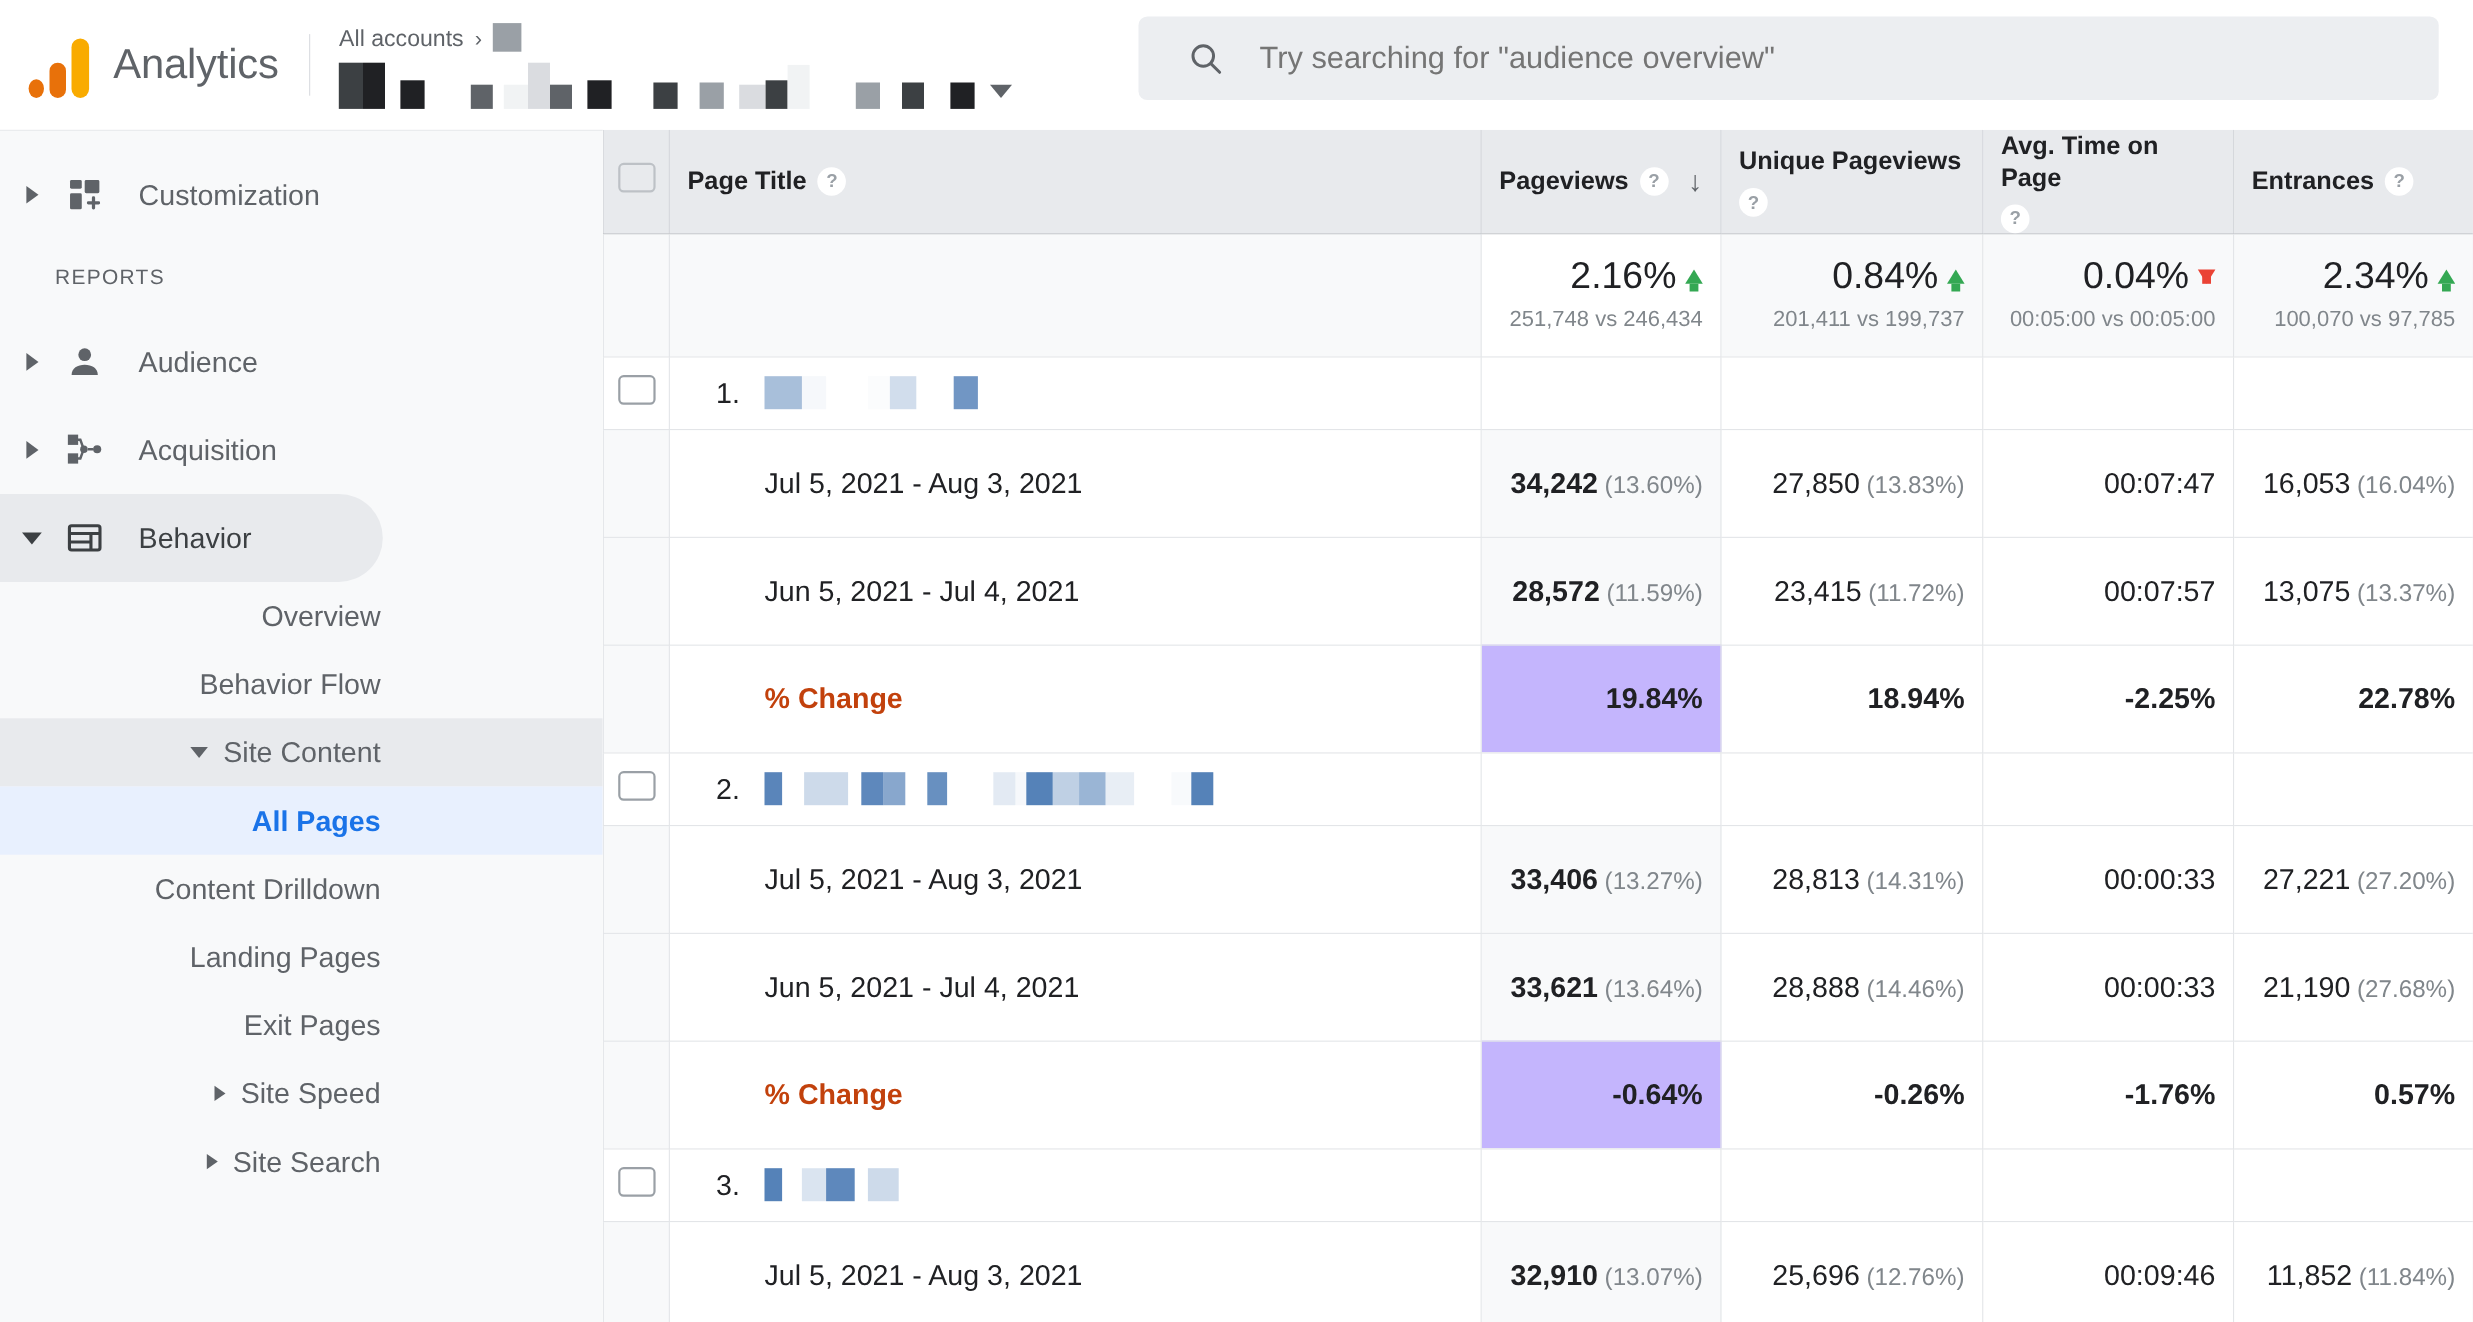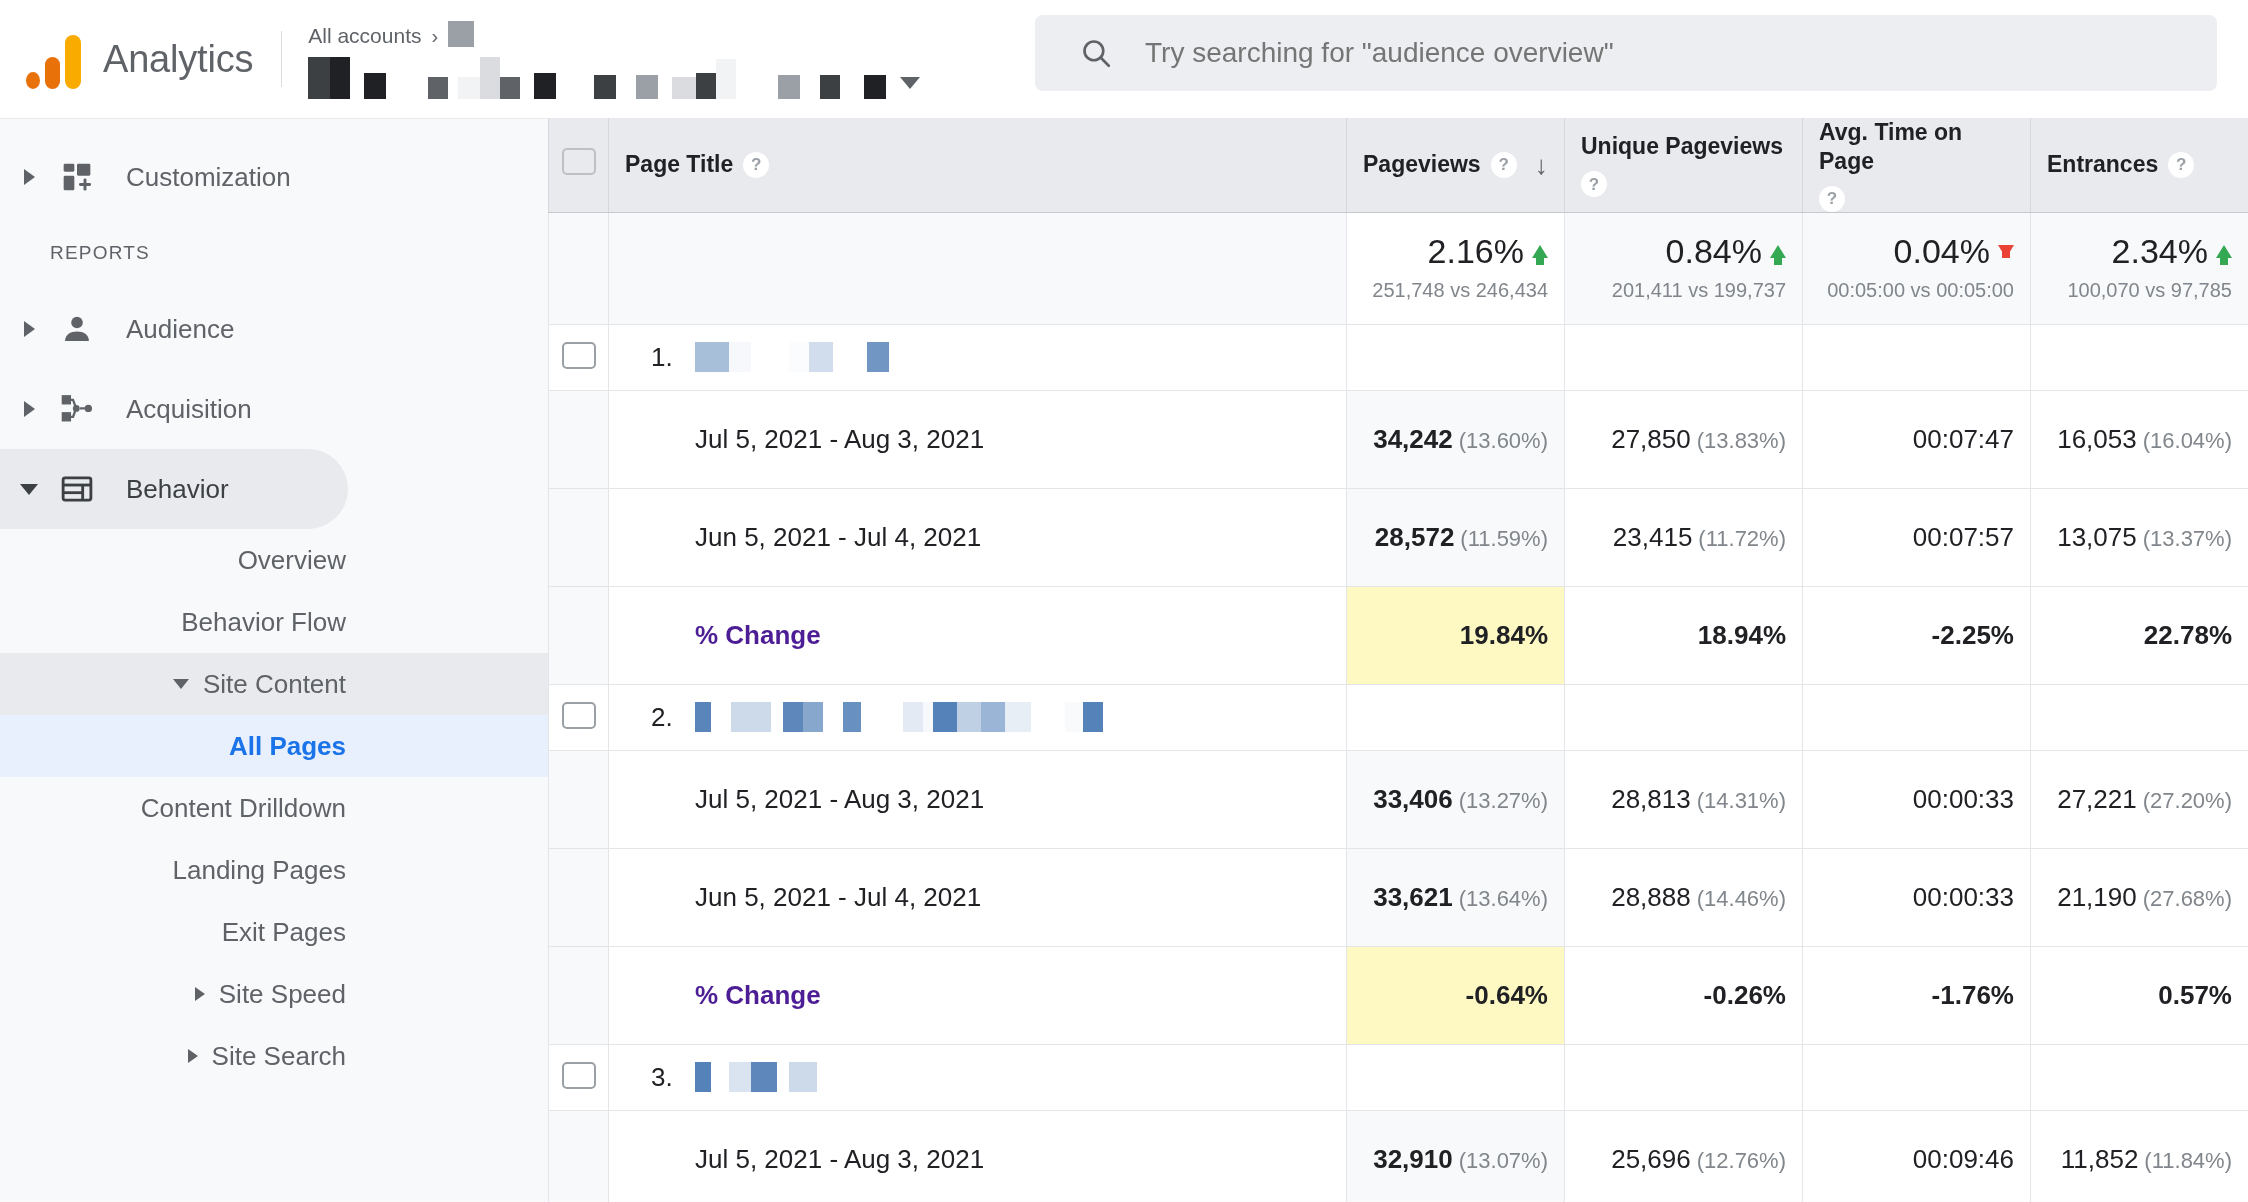--- a/index.html
+++ b/index.html
@@ -157,23 +157,23 @@
   tr.drow td.c-chk { background: #f8f9fa; }
   td.d-label { font-size: 26px; color: #202124; padding-left: 86px; }
   td.d-num { text-align: right; font-size: 26px; white-space: nowrap; }
   td.d-pv { background: #f8f9fa; }
   .valbold { font-weight: 700; }
   .valpct { color: #80868b; font-size: 22px; margin-left: 6px; }
 
   
   tr.crow td { height: 98px; }
   tr.crow td.c-chk { background: #f8f9fa; }
-  td.ch-label { font-size: 26px; font-weight: 700; color: #4c1d95; padding-left: 86px; }
+  td.ch-label { font-size: 26px; font-weight: 700; color: #c2410c; padding-left: 86px; }
   td.ch-num { text-align: right; font-size: 26px; font-weight: 700; color: #202124; }
-  td.ch-pv { background: #fef9c3; }
+  td.ch-pv { background: #c4b5fd; }
 </style>
 </head>
 <body>
 
 <div class="topbar">
   <div class="ga-logo">
     <span class="ga-bar ga-b1"></span>
     <span class="ga-bar ga-b2"></span>
     <span class="ga-bar ga-b3"></span>
   </div>

